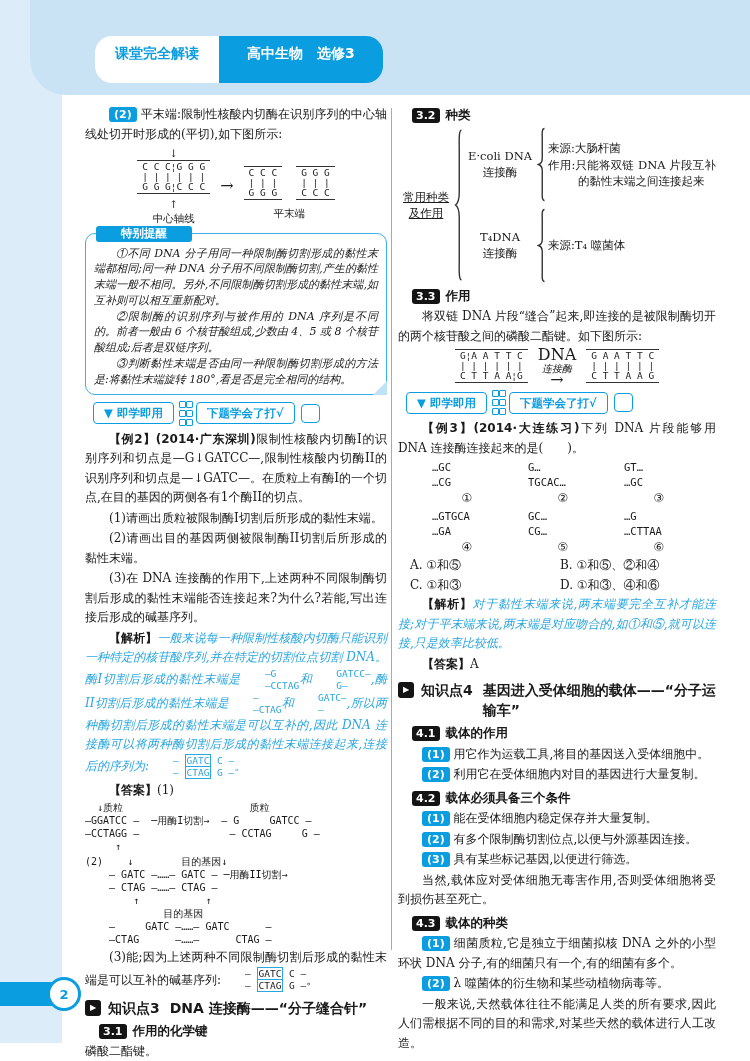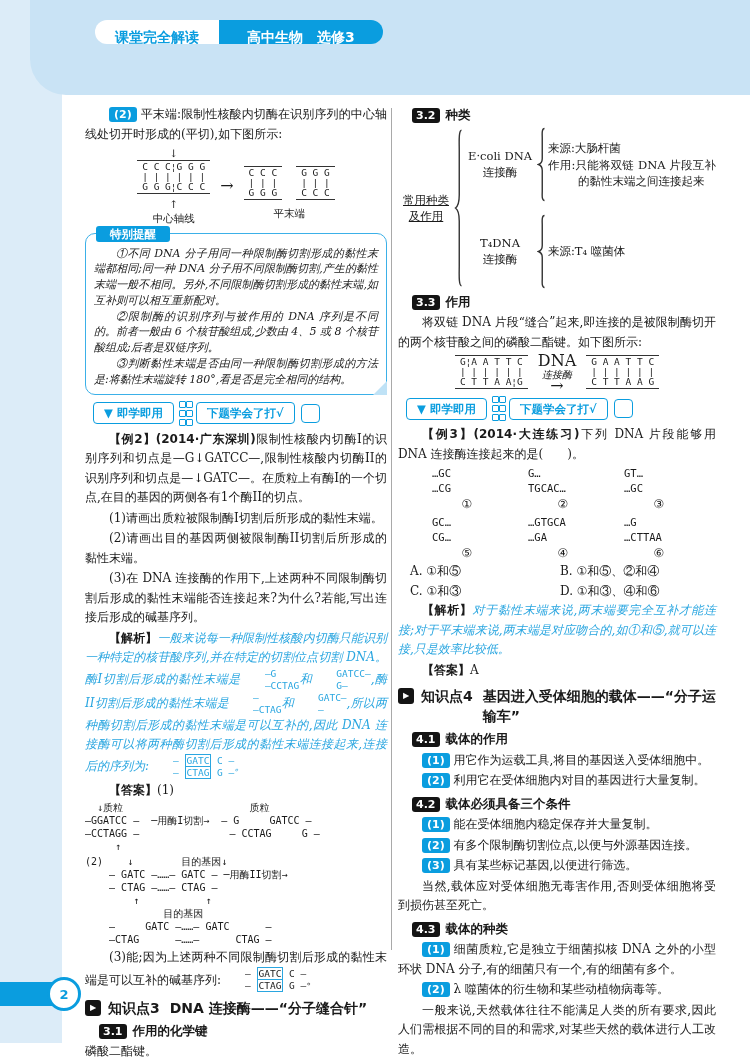--- a/index.html
+++ b/index.html
@@ -1,21 +1,21 @@
 <!DOCTYPE html>
 <html><head>
 <meta charset="utf-8">
 <style>
   html,body{margin:0;padding:0;background:#fff;}
   .page{position:relative;width:750px;height:1061px;background:#ffffff;overflow:hidden;
         font-family:"DejaVu Serif",serif;color:#1a1a1a;}
   .left-strip{position:absolute;left:0;top:0;width:62px;height:1043px;background:#dcecf8;}
   .banner{position:absolute;left:30px;top:0;width:720px;height:95px;background:#c9e3f5;
           border-radius:0 0 0 36px;}
-  .pills{position:absolute;left:95px;top:20px;height:24px;display:flex;border-radius:17px;
+  .pills{position:absolute;left:95px;top:36px;height:47px;display:flex;border-radius:17px;
          overflow:hidden;font-family:"DejaVu Sans",sans-serif;font-weight:bold;font-size:14px;}
   .pill-white{background:#fff;color:#0a9ddf;line-height:34px;padding:0 20px;}
   .pill-blue{background:#0a9ddf;color:#fff;line-height:34px;padding:0 28px;}
   .divider{position:absolute;left:391px;top:108px;height:842px;border-left:1px solid #a9a9a9;}
   .col{position:absolute;top:105px;font-size:12px;line-height:19.5px;text-align:justify;}
   .col-left{left:85px;width:302px;}
   .col-right{left:398px;width:318px;line-height:19.5px;}
   .para{margin:0 0 1px 0;}
   .ind{text-indent:2em;}
   .bluetag{display:inline-block;background:#0a9ddf;color:#fff;font-weight:bold;
@@ -28,22 +28,22 @@
            margin:3px 0 2px 14px;}
   .kp{display:flex;align-items:flex-start;font-family:"DejaVu Sans",sans-serif;
       font-weight:bold;font-size:14px;line-height:20px;margin:6px 0 2px 0;}
   .kp-icon{flex:0 0 auto;width:16px;height:16px;background:#141414;color:#fff;border-radius:3px;
            font-size:8px;line-height:16px;text-align:center;margin:2px 7px 0 0;}
   .kp-label{margin-right:10px;white-space:nowrap;}
   
   .reminder{position:relative;border:1.6px solid #3bb0e8;border-radius:10px;
             margin:8px 0 6px 0;padding:12px 8px 6px 8px;}
   .reminder-badge{position:absolute;top:-8px;left:10px;background:#0a9ddf;color:#fff;
-                  font-family:Liberation Sans, sans-serif;font-weight:bold;font-size:11.5px;
-                  line-height:16px;padding:0 14px;border-radius:3px;}
+                  font-family:Liberation Mono, monospace;font-weight:bold;font-size:11.5px;
+                  line-height:16px;padding:0 25px;border-radius:3px;}
   .reminder p{margin:0;font-style:italic;font-size:11px;line-height:15.8px;text-indent:2em;}
   .reminder .fold{position:absolute;right:-1px;bottom:-1px;width:0;height:0;
                   border-left:14px solid transparent;border-bottom:14px solid #bfe2f6;}
   
   .practice{display:flex;align-items:center;margin:6px 0 4px 8px;gap:4px;
             font-family:"DejaVu Sans",sans-serif;}
   .pbox{border:1.6px solid #0a9ddf;border-radius:4px;color:#0a9ddf;font-weight:bold;
         font-size:11.5px;line-height:18px;padding:1px 10px;white-space:nowrap;}
   .linker{display:inline-grid;grid-template-columns:5px 5px;gap:2px;margin:0 1px;}
   .linker i{display:block;width:5px;height:5px;border:1.2px solid #0a9ddf;border-radius:1px;}
@@ -60,21 +60,21 @@
         font-size:9.5px;line-height:12px;font-style:normal;text-align:left;}
   .boxed{border:1px solid #2aa6e0;padding:0 1px;}
   .jiexi{color:#2aa6e0;font-style:italic;}
   .tag-b{font-weight:bold;font-family:"DejaVu Sans",sans-serif;font-size:12px;}
   
   .tree{display:flex;align-items:stretch;margin:2px 0 2px 0;font-size:11.5px;line-height:16px;}
   .tree .pre{white-space:pre-line;}
   .vcent{display:flex;flex-direction:column;justify-content:center;}
   .brace{width:9px;flex:0 0 9px;}
   .brace svg{width:9px;height:100%;display:block;}
-  .branches{display:flex;flex-direction:column;gap:12px;justify-content:center;}
+  .branches{display:flex;flex-direction:column;gap:6px;justify-content:center;}
   .branch{display:flex;align-items:stretch;}
   .leafcol{display:flex;flex-direction:column;justify-content:center;gap:1px;padding-left:2px;}
   .hang{padding-left:2.6em;text-indent:-2.6em;margin:0;}
   
   .fraggrid{display:grid;grid-template-columns:96px 96px 96px;margin:2px 0 0 34px;
             row-gap:2px;}
   .fragcell{display:flex;flex-direction:column;}
   .fragcell .s1{font-family:"DejaVu Sans Mono",monospace;font-size:10.5px;line-height:15px;}
   .fragcell .s2{font-family:"DejaVu Sans Mono",monospace;font-size:10.5px;line-height:15px;}
   .fragcell .n{text-align:center;font-size:12px;line-height:17px;width:70px;}
@@ -276,28 +276,28 @@
           <span class="s1">G…</span>
           <span class="s2">TGCAC…</span>
           <span class="n">②</span>
         </div>
       <div class="fragcell">
           <span class="s1">GT…</span>
           <span class="s2">…GC</span>
           <span class="n">③</span>
         </div>
       <div class="fragcell">
+          <span class="s1">…GTGCA</span>
+          <span class="s2">…GA</span>
+          <span class="n">④</span>
+        </div>
+      <div class="fragcell">
           <span class="s1">GC…</span>
           <span class="s2">CG…</span>
           <span class="n">⑤</span>
-        </div>
-      <div class="fragcell">
-          <span class="s1">…GTGCA</span>
-          <span class="s2">…GA</span>
-          <span class="n">④</span>
         </div>
       <div class="fragcell">
           <span class="s1">…G</span>
           <span class="s2">…CTTAA</span>
           <span class="n">⑥</span>
         </div>
     </div>
 
     <div class="optgrid">
       <span>A. ①和⑤</span>

